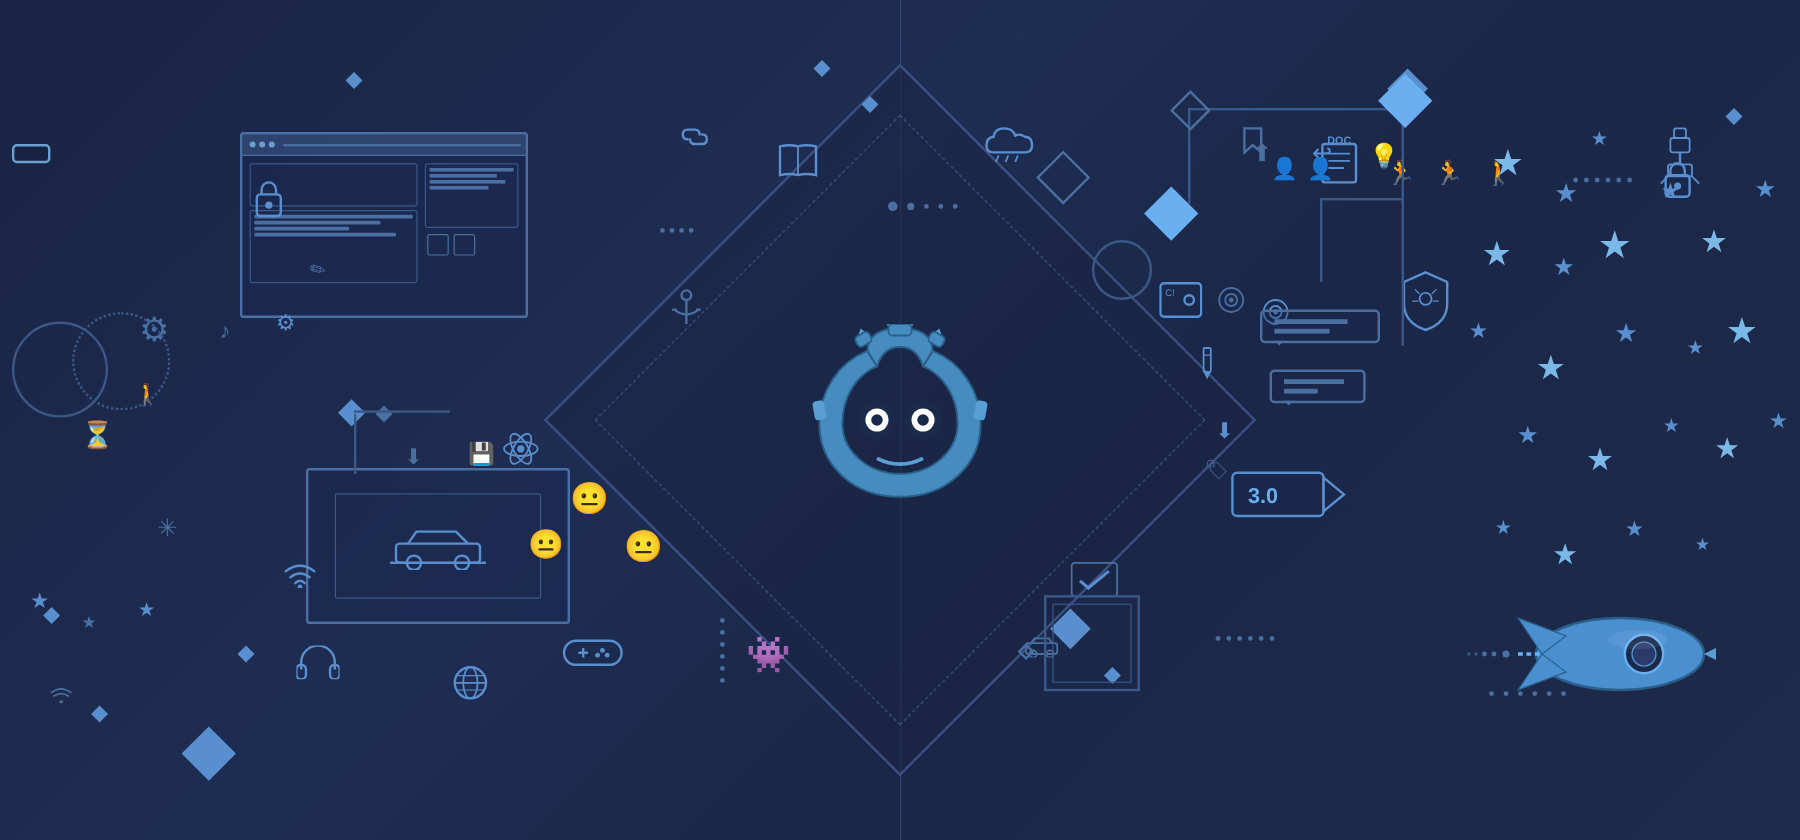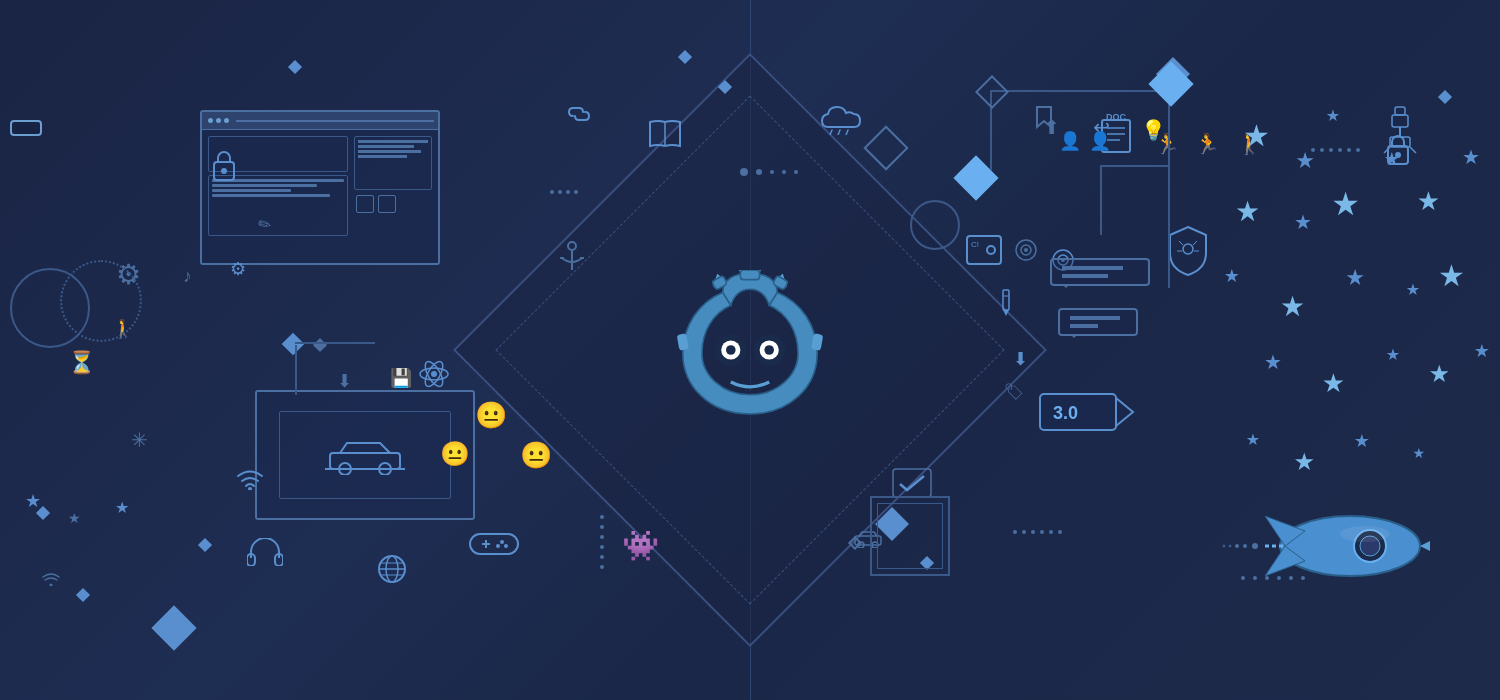--- a/index.html
+++ b/index.html
@@ -427,21 +427,21 @@
   <div style="height:4px; background:#4a6fa0; margin-bottom:4px; width:80%;"></div>
   <div style="height:4px; background:#4a6fa0; width:60%;"></div>
 </div>
 <div class="chat-bubble" style="right:362px; top:308px; min-width:80px;">
   <div style="height:4px; background:#4a6fa0; margin-bottom:4px; width:90%;"></div>
   <div style="height:4px; background:#4a6fa0; width:50%;"></div>
 </div>
 
 <div style="position:absolute; right:530px; top:300px; color:#5a8fcf; font-size:24px; font-weight:bold;"></div>
 
-<div style="position:absolute; right:362px; top:392px;">
+<div style="position:absolute; right:375px; top:392px;">
   <svg width="100" height="50" viewBox="0 0 100 50">
     <rect x="2" y="2" width="76" height="36" rx="4" fill="rgba(26,40,80,0.6)" stroke="#5a8fcf" stroke-width="2"></rect>
     <polygon points="78,6 95,20 78,34" fill="rgba(26,40,80,0.6)" stroke="#5a8fcf" stroke-width="2"></polygon>
     <text x="15" y="27" font-size="18" font-weight="bold" fill="#6ab0f0" font-family="sans-serif">3.0</text>
   </svg>
 </div>
 
 <div style="position:absolute; right:617px; top:528px; color:#4a6fa0;">
   <svg width="30" height="20" viewBox="0 0 30 20">
     <rect x="2" y="8" width="26" height="9" rx="2" fill="none" stroke="#4a6fa0" stroke-width="1.5"></rect>

